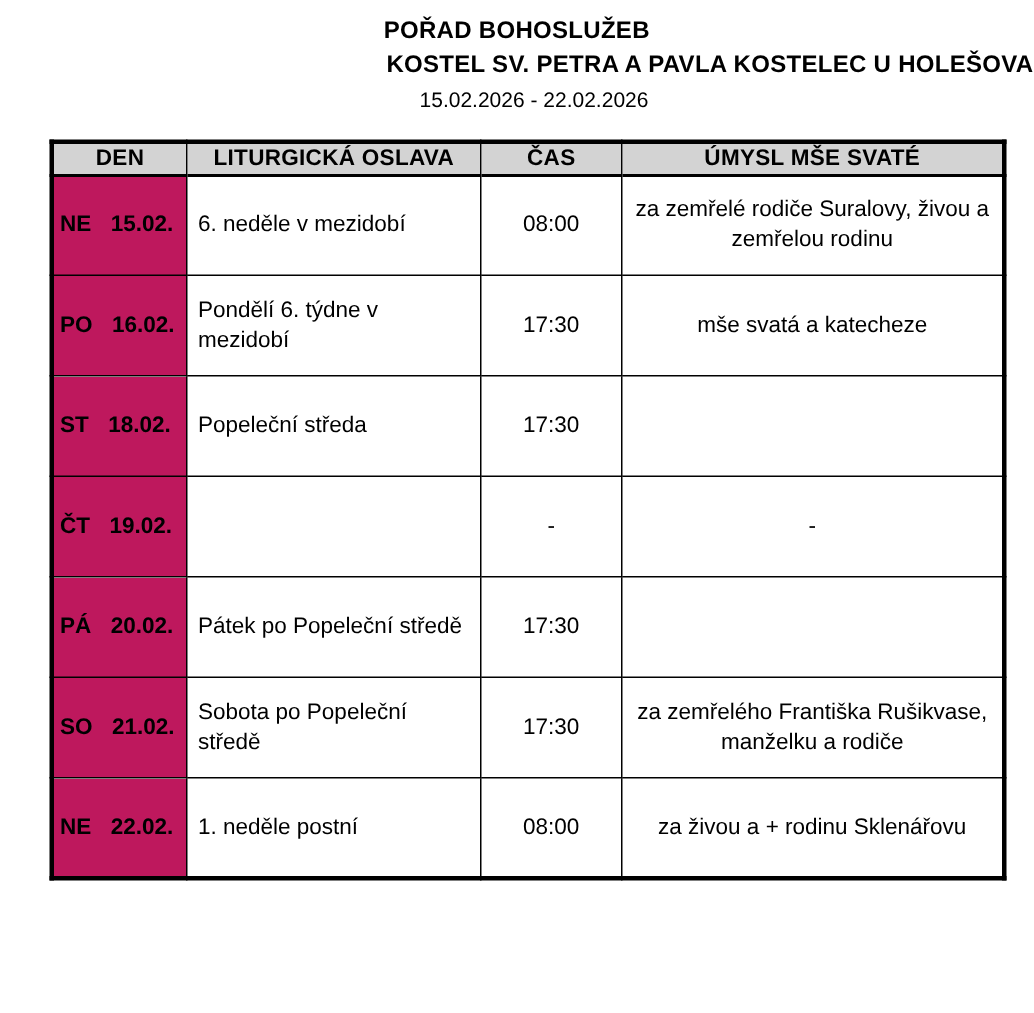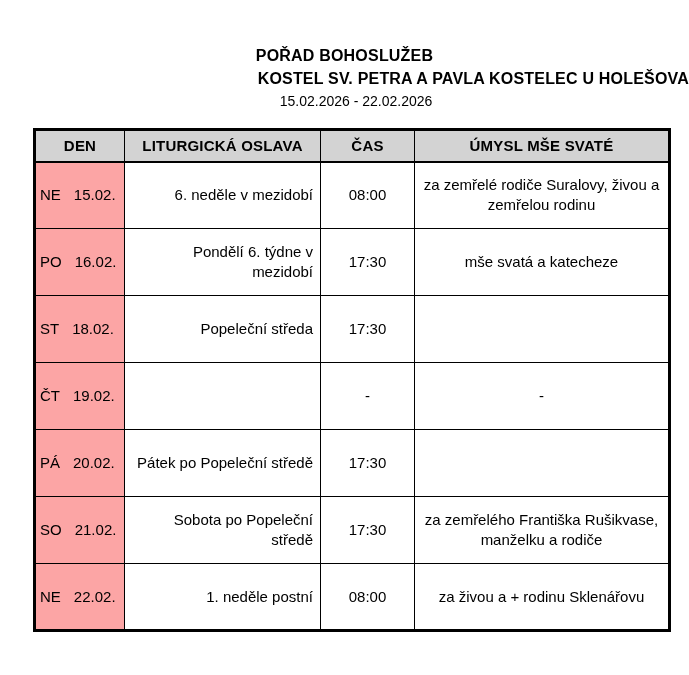--- a/index.html
+++ b/index.html
@@ -9,21 +9,20 @@
     color: #000000;
     font-family: "Liberation Sans", "DejaVu Sans", sans-serif;
     overflow: hidden;
   }
   .page { width: 689px; height: 675px; padding-top: 9px; }
 
   .titles { text-align: center; }
   .title {
     font-size: 16px; font-weight: bold; line-height: 23px;
     letter-spacing: 0.2px;
-    margin-top: 35px;
   }
   .subtitle {
     font-size: 16px; font-weight: bold; line-height: 23px;
     letter-spacing: 0.2px;
     text-align: right;
   }
   .daterange {
     font-size: 14px; font-weight: normal; line-height: 22px; margin-left: 23px;
   }
 
@@ -39,39 +38,39 @@
   col.c-cas    { width: 94px; }
   col.c-umysl  { width: 255px; }
 
   th, td {
     border: 1px solid #000000;
     vertical-align: middle;
     overflow: hidden;
   }
   thead th {
     background: #d3d3d3;
-    height: 32px;
+    height: 22px;
     font-size: 15px;
     font-weight: bold;
     text-align: center;
     border-bottom: 2px solid #000000;
     letter-spacing: 0.2px;
   }
   tbody td { height: 67px; font-size: 15px; line-height: 20px; }
 
   td.day-cell {
-    background: #fca5a5;
-    font-weight: normal;
+    background: #be185d;
+    font-weight: bold;
     text-align: left;
     padding-left: 4px;
     white-space: nowrap;
   }
   td.day-cell .date { margin-left: 13px; }
 
-  td.cel-cell  { text-align: right; padding: 0 7px; }
+  td.cel-cell  { text-align: left; padding: 0 7px; }
   td.time-cell { text-align: center; }
   td.int-cell  { text-align: center; padding: 0 4px; }
 </style>
 </head>
 <body>
 
 <div class="page">
 
   <div class="titles">
     <div class="title">POŘAD BOHOSLUŽEB</div>

